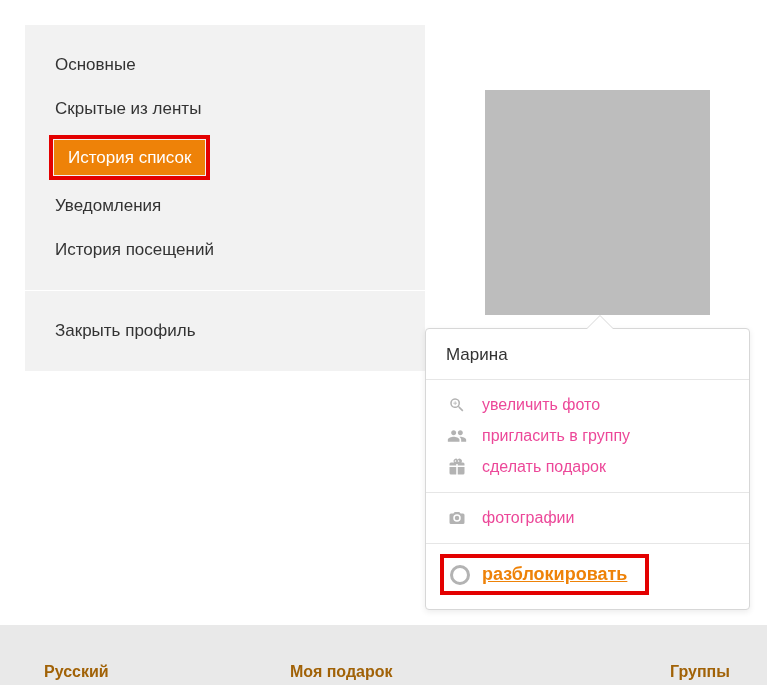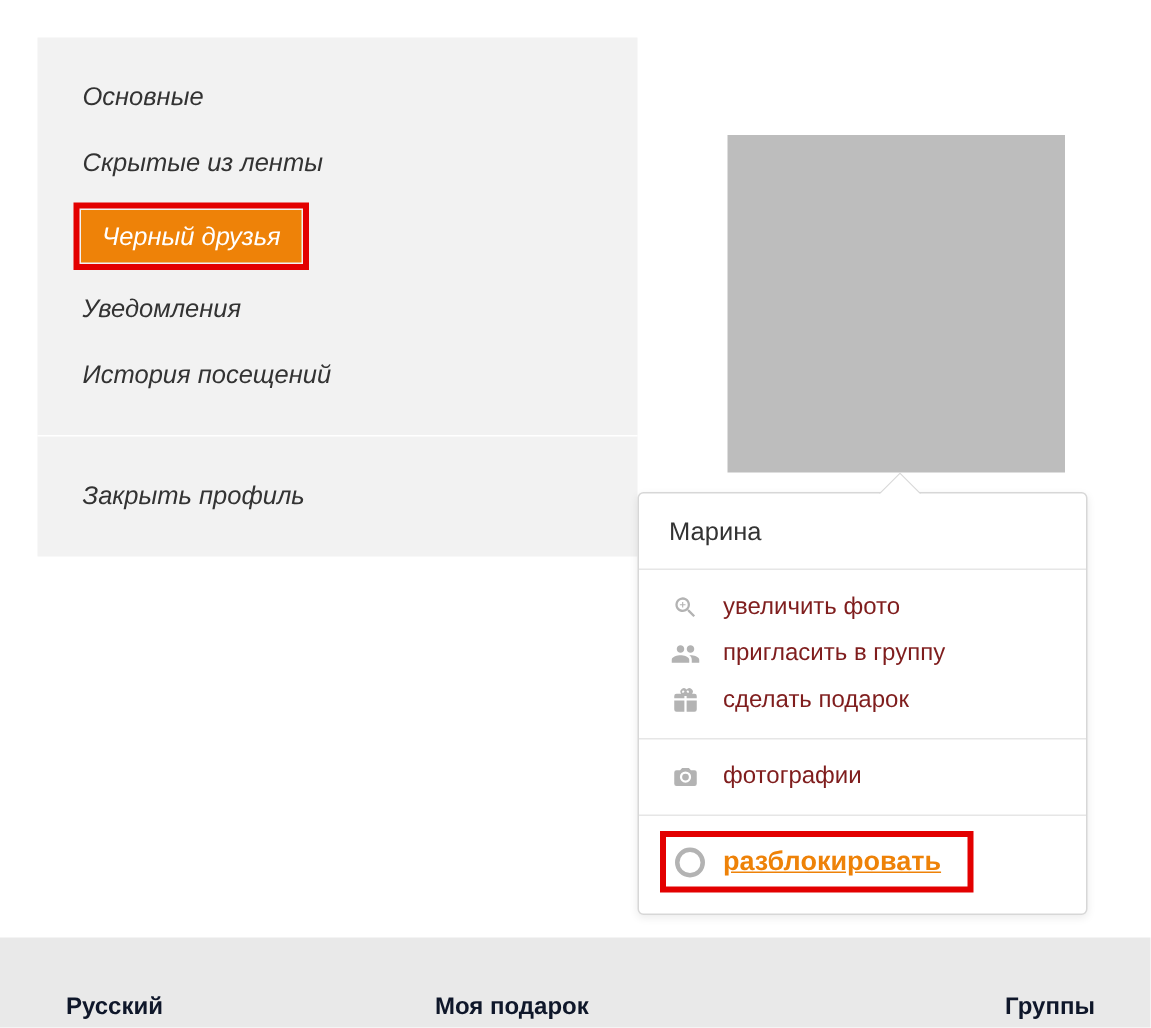--- a/index.html
+++ b/index.html
@@ -22,21 +22,20 @@
   }
   .sidebar-section {
     padding: 18px 0;
   }
   .sidebar-item {
     padding: 10px 30px;
     font-size: 17px;
     color: #333;
     cursor: pointer;
     line-height: 1.4;
-    font-style: italic;
   }
   .sidebar-divider {
     height: 1px;
     background: #fff;
   }
   .sidebar-item.selected {
     display: inline-block;
     background: #ee8208;
     color: #fff;
     margin-left: 30px;
@@ -58,21 +57,21 @@
     left: 485px;
     top: 90px;
     width: 225px;
     height: 225px;
     background: #bdbdbd;
   }
   .popover {
     position: absolute;
     left: 425px;
     top: 328px;
-    width: 300px;
+    width: 325px;
     background: #fff;
     border: 1px solid #d7d7d7;
     border-radius: 4px;
     box-shadow: 0 2px 6px rgba(0,0,0,0.08);
   }
   .popover::before,
   .popover::after {
     content: "";
     position: absolute;
     left: 160px;
@@ -97,21 +96,21 @@
   .popover-group {
     padding: 10px 0;
     border-bottom: 1px solid #e6e6e6;
   }
   .popover-item {
     display: flex;
     align-items: center;
     gap: 14px;
     padding: 6px 20px;
     font-size: 16px;
-    color: #7f1d1d;
+    color: #ec4899;
     cursor: pointer;
   }
   .popover-item .icon {
     width: 22px;
     display: inline-flex;
     justify-content: center;
   }
   .popover-item .icon svg { fill: #b3b3b3; }
 
   .popover-unblock-row {
@@ -142,36 +141,36 @@
     left: 0;
     bottom: 0;
     width: 100%;
     height: 60px;
     background: #e9e9e9;
   }
   .footer-text {
     position: absolute;
     bottom: 4px;
     font-size: 16px;
-    color: #0f172a;
+    color: #a16207;
     font-weight: bold;
   }
   .ft-left   { left: 44px; }
   .ft-center { left: 290px; }
   .ft-right  { left: 670px; }
 </style>
 </head>
 <body>
 
 <div class="sidebar">
   <div class="sidebar-section">
     <div class="sidebar-item">Основные</div>
     <div class="sidebar-item">Скрытые из ленты</div>
     <div class="highlight-wrapper">
-      <div class="sidebar-item selected">Черный друзья</div>
+      <div class="sidebar-item selected">История список</div>
     </div>
     <div class="sidebar-item">Уведомления</div>
     <div class="sidebar-item">История посещений</div>
   </div>
   <div class="sidebar-divider"></div>
   <div class="sidebar-section">
     <div class="sidebar-item">Закрыть профиль</div>
   </div>
 </div>
 

